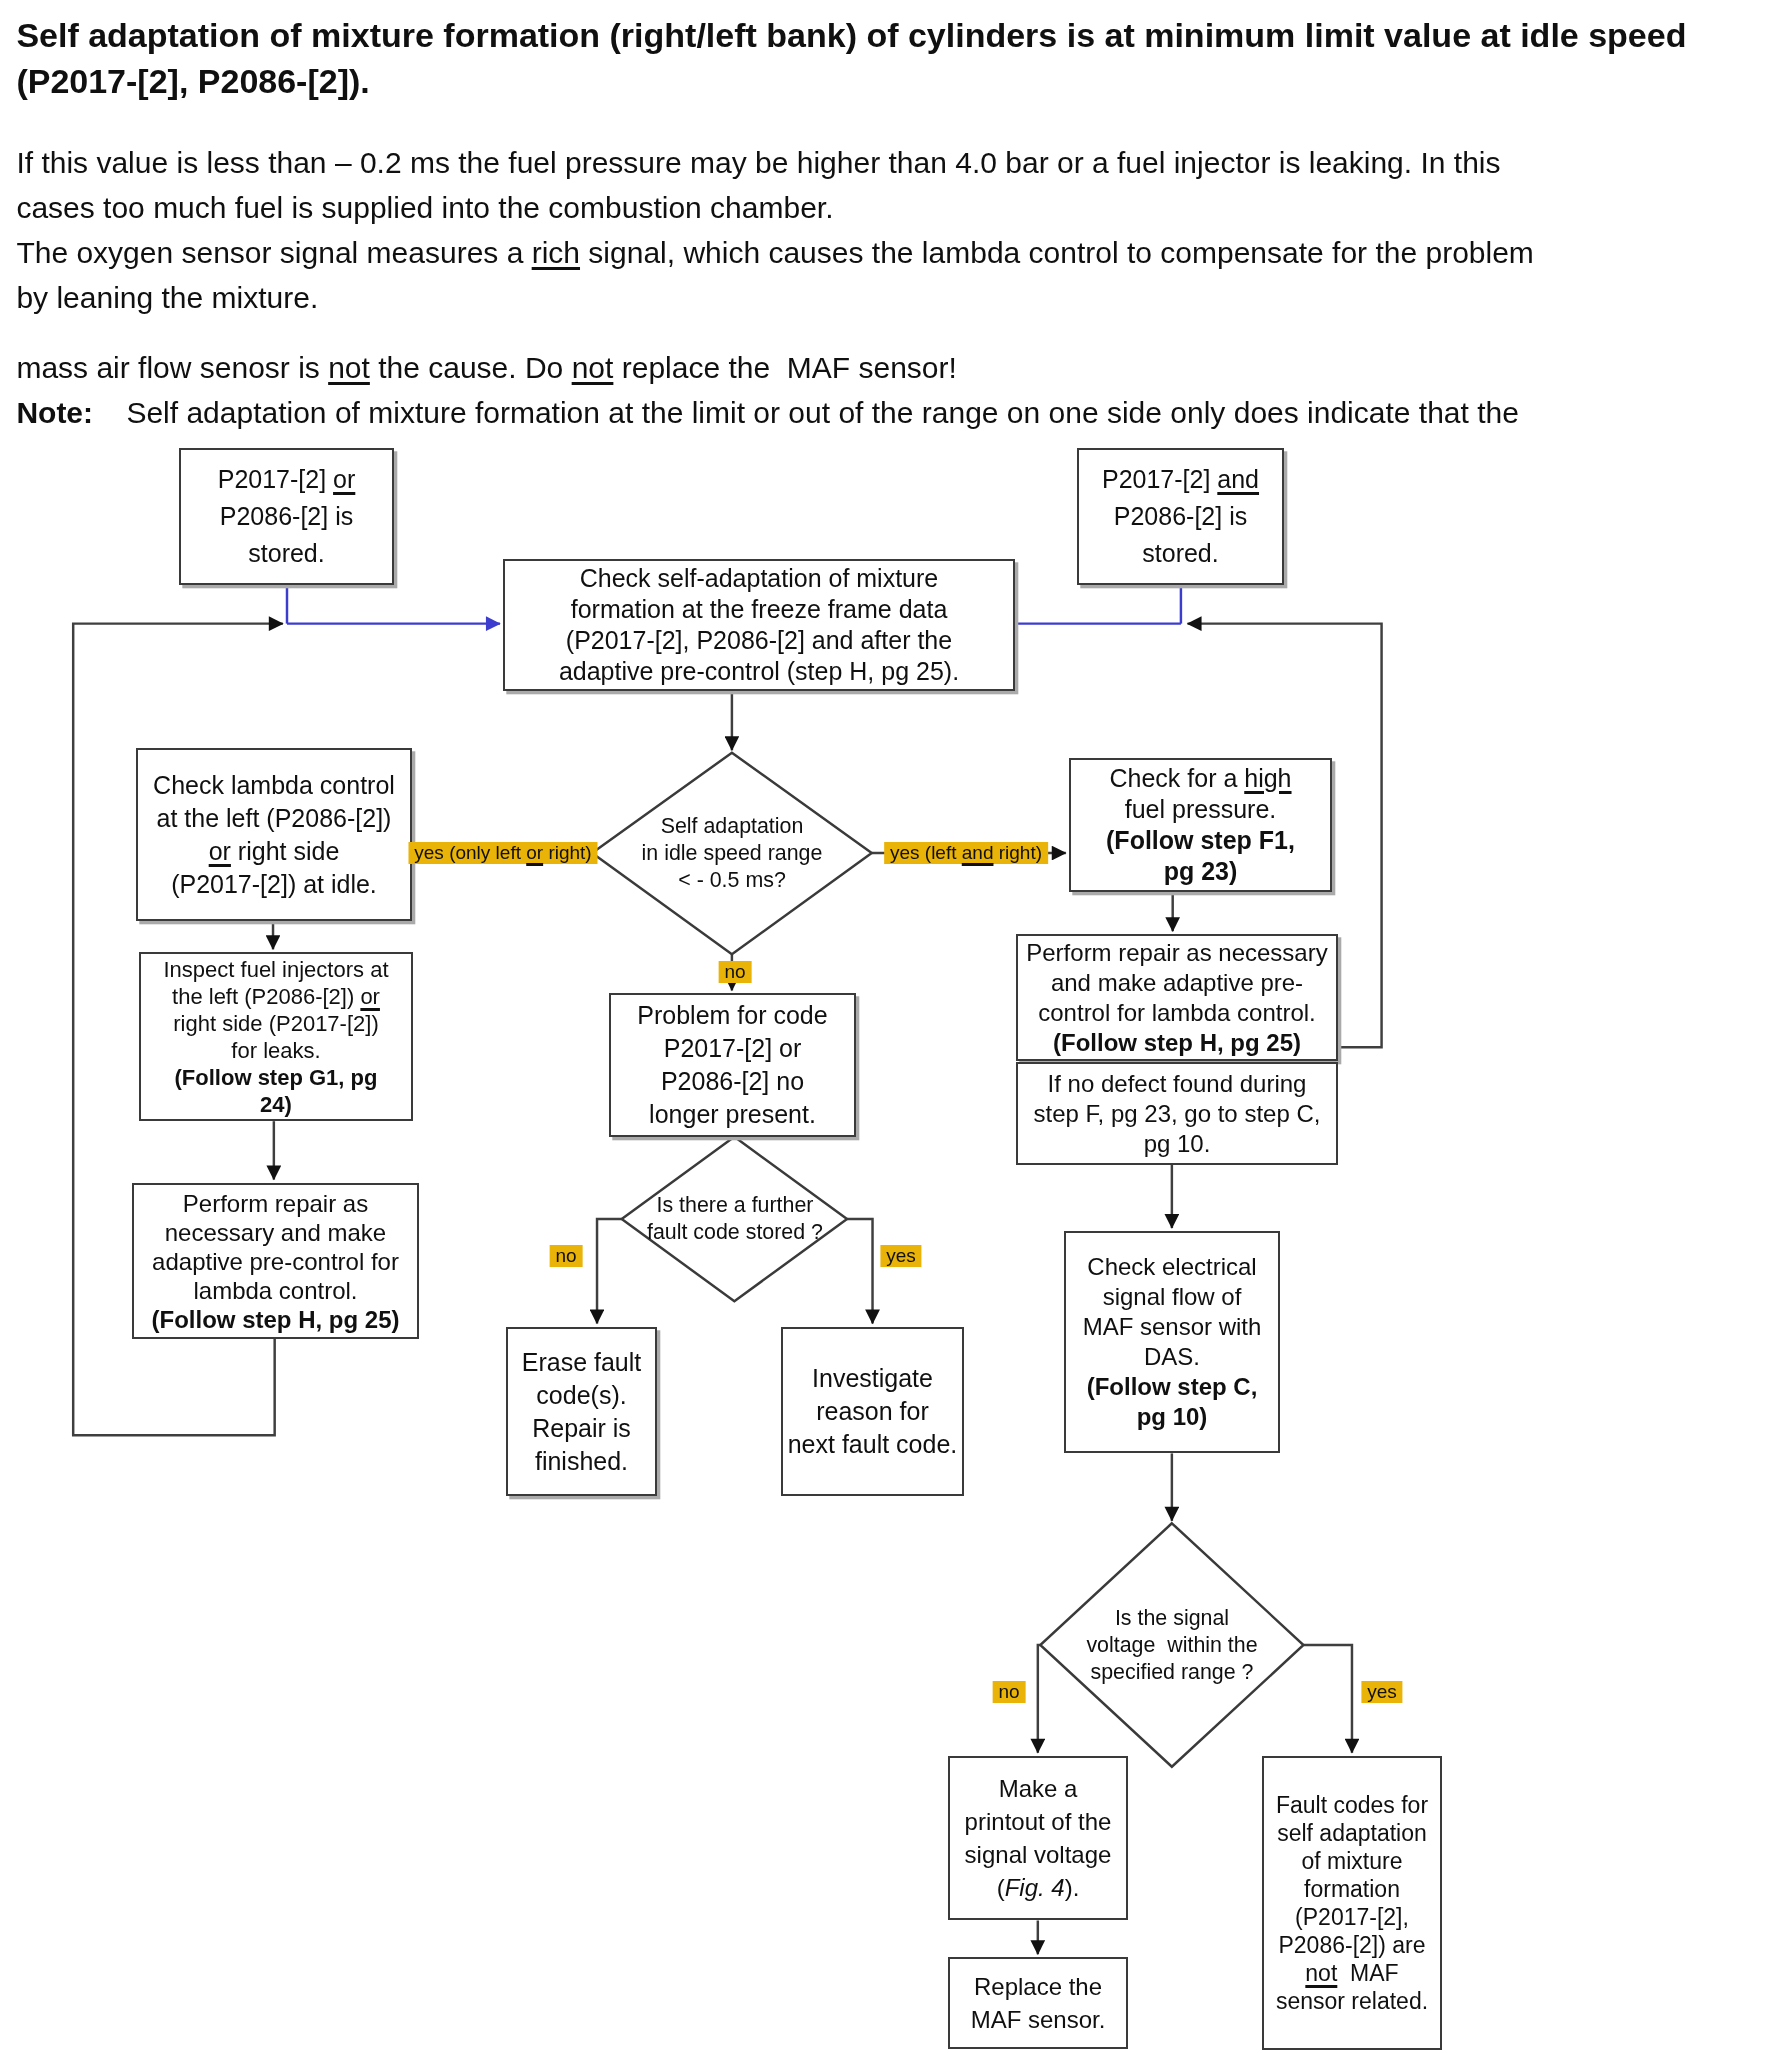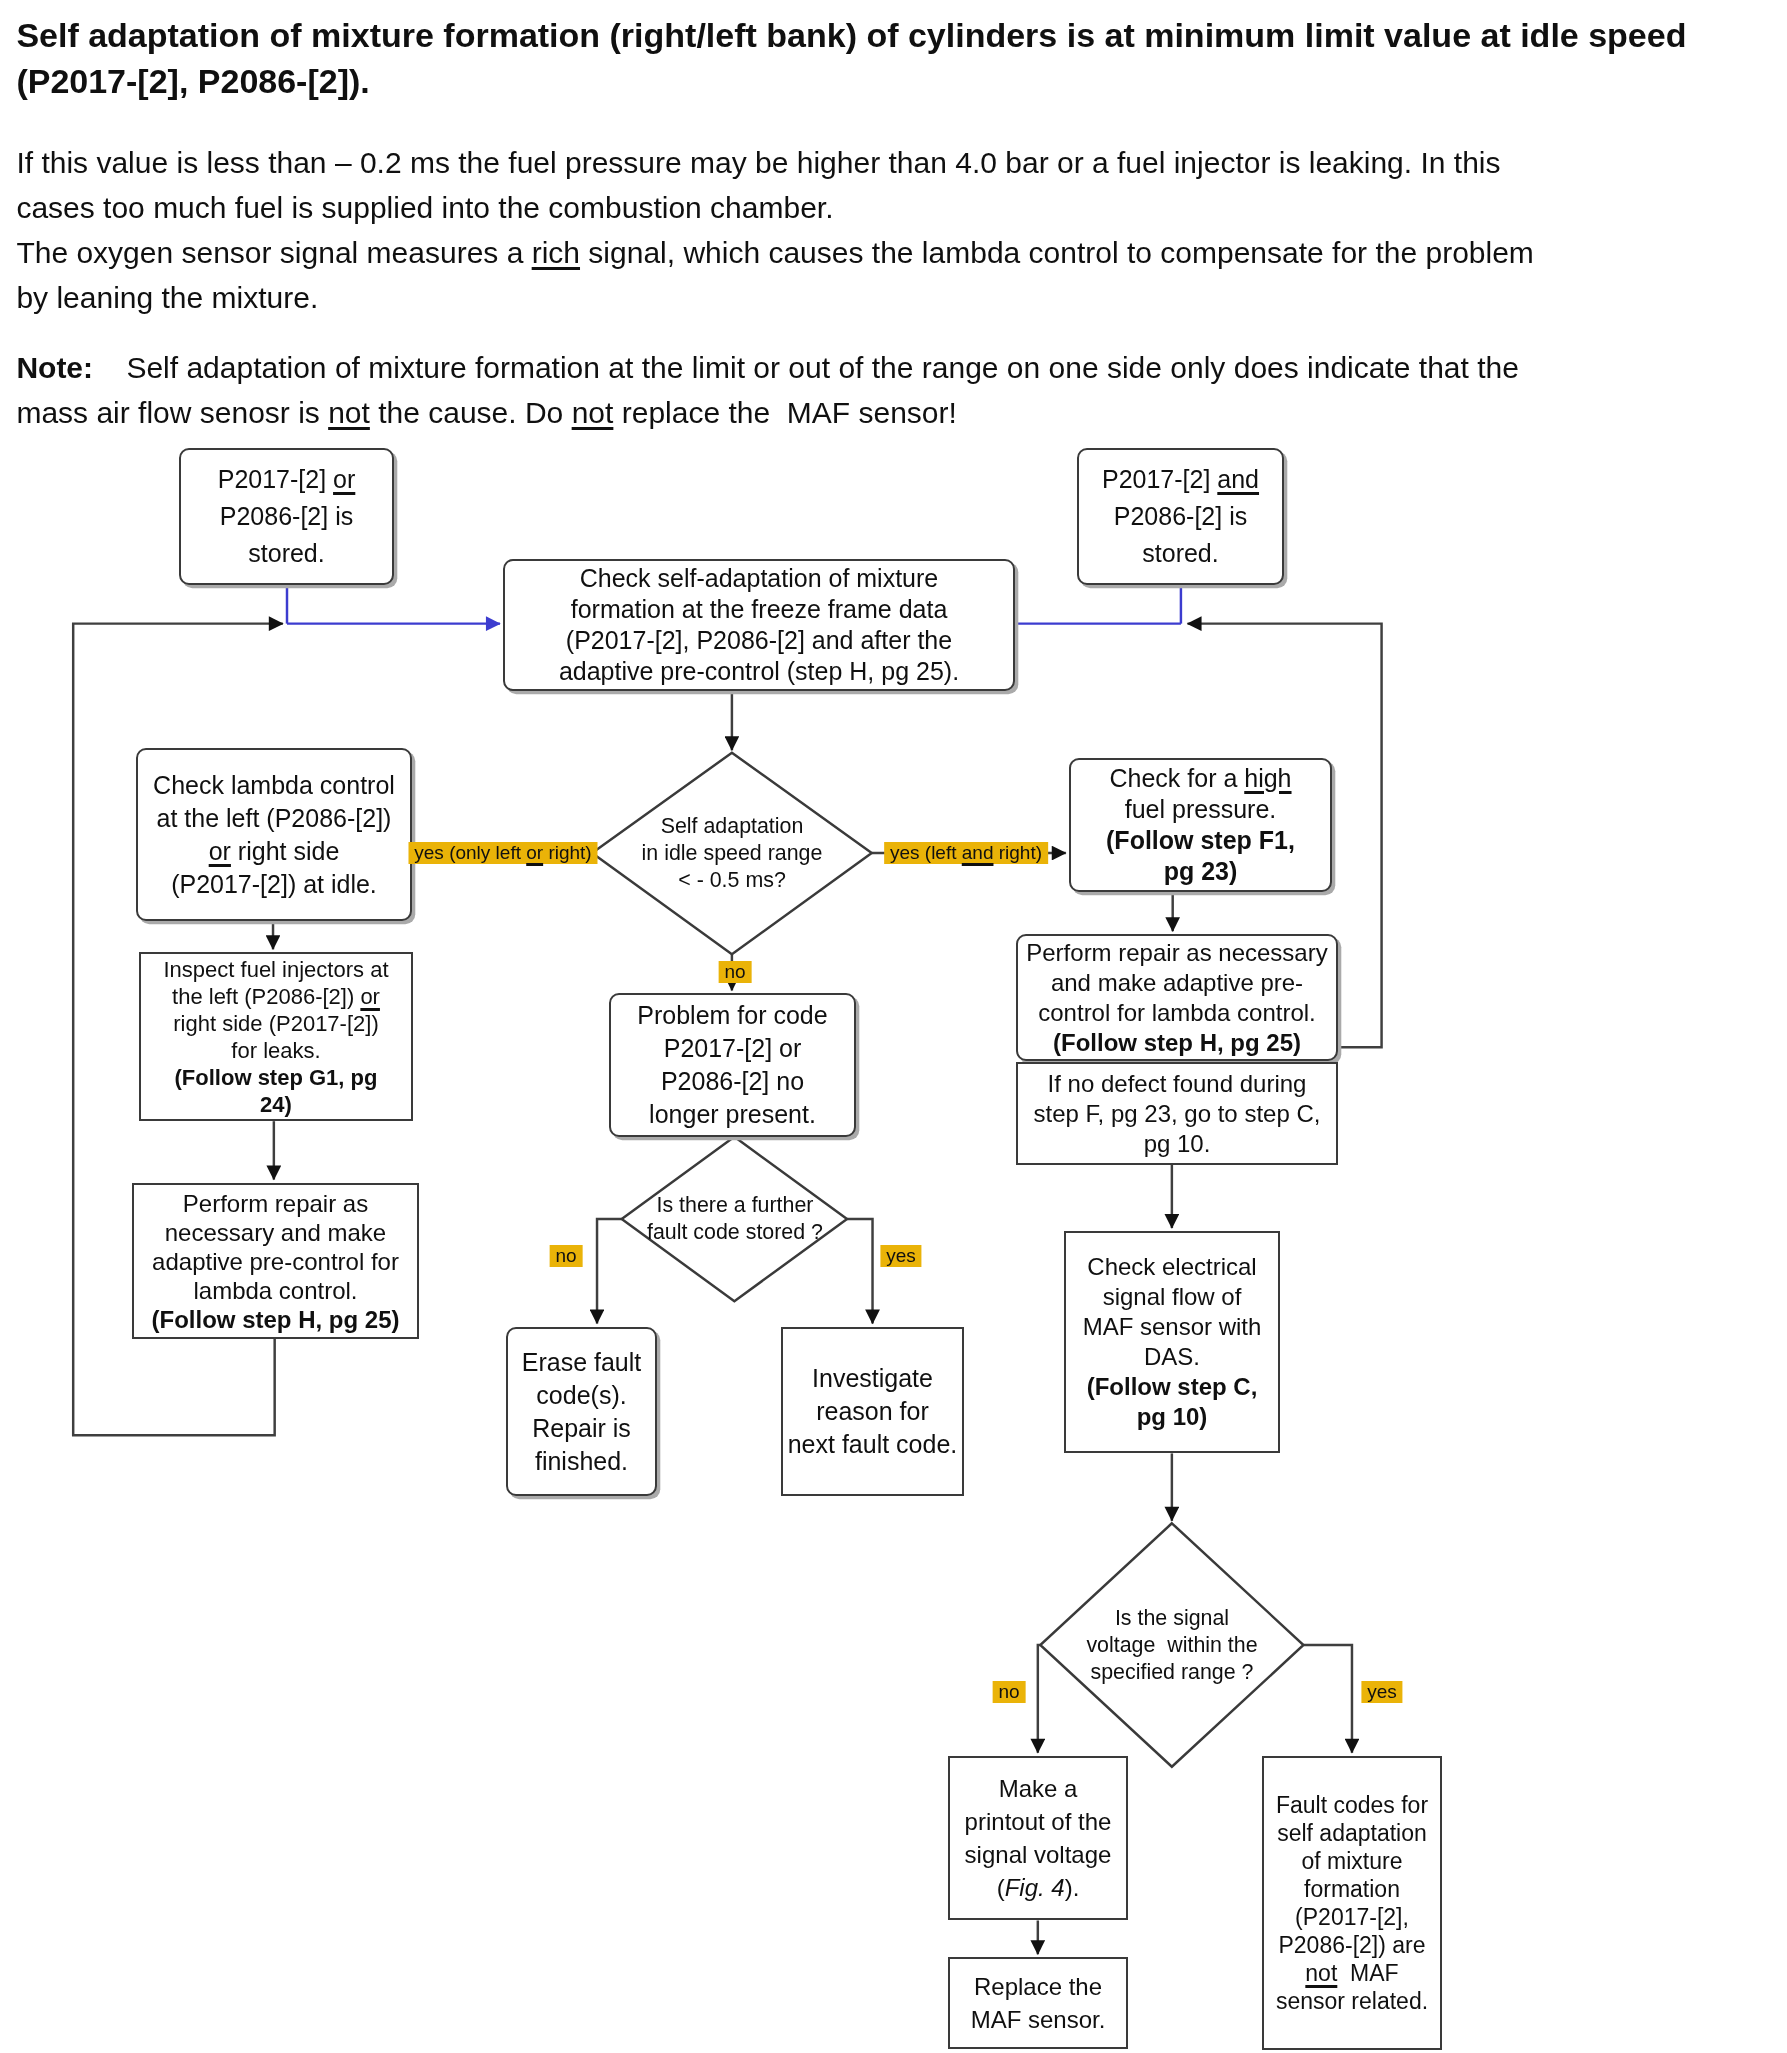--- a/index.html
+++ b/index.html
@@ -10,21 +10,21 @@
   .tline { white-space:pre-wrap; }
   .title { font-size:34px; font-weight:bold; line-height:46px; letter-spacing:0px; }
   .bodytext { font-size:30px; line-height:45px; }
   .u { text-decoration:underline; text-decoration-thickness:2.5px; text-underline-offset:4.1px; }
   .b { font-weight:bold; }
   .i { font-style:italic; }
 
   .node { position:absolute; background:#fff; border:2.5px solid #3a3a3a; box-sizing:border-box;
           display:flex; flex-direction:column; justify-content:center; align-items:center;
           text-align:center; font-size:25px; line-height:31px; z-index:2; }
-  .shadow { box-shadow:3.3px 3.3px 0 #aaaaaa;border-radius:10px; }
+  .shadow { box-shadow:3.3px 3.3px 0 #aaaaaa; }
   .fs27 { font-size:22px; line-height:27px; }
   .fs29 { font-size:24px; line-height:29px; }
   .fs29t { font-size:24px; line-height:30px; }
   .fs30c { font-size:25px; line-height:31px; }
   .lh40 { line-height:33px; }
   .lh45 { line-height:37px; }
   .lh34 { font-size:23px; line-height:28px; }
 
   .dtext { position:absolute; text-align:center; font-size:21.4px; line-height:27px; z-index:2; }
   .lbl { position:absolute; transform:translate(-50%,-50%); background:#eab308; padding:0 5.8px;
@@ -41,22 +41,22 @@
       <div class="tline"><span>Self adaptation of mixture formation (right/left bank) of cylinders is at minimum limit value at idle speed</span></div>
       <div class="tline"><span>(P2017-[2], P2086-[2]).</span></div>
     </div>
   <div class="tblock bodytext" style="top:140px;">
       <div class="tline"><span>If this value is less than – 0.2 ms the fuel pressure may be higher than 4.0 bar or a fuel injector is leaking. In this</span></div>
       <div class="tline"><span>cases too much fuel is supplied into the combustion chamber.</span></div>
       <div class="tline"><span>The oxygen sensor signal measures a </span><span class="u">rich</span><span> signal, which causes the lambda control to compensate for the problem</span></div>
       <div class="tline"><span>by leaning the mixture.</span></div>
     </div>
   <div class="tblock bodytext" style="top:345px;">
+      <div class="tline"><span>mass air flow senosr is </span><span class="u">not</span><span> the cause. Do </span><span class="u">not</span><span> replace the  MAF sensor!</span></div>
       <div class="tline"><span class="b">Note:</span><span>    Self adaptation of mixture formation at the limit or out of the range on one side only does indicate that the</span></div>
-      <div class="tline"><span>mass air flow senosr is </span><span class="u">not</span><span> the cause. Do </span><span class="u">not</span><span> replace the  MAF sensor!</span></div>
     </div>
 
   <svg class="wires" width="1787" height="2054" viewBox="0 0 2173 2497">
     <defs>
       <marker id="ab" viewBox="0 0 10 10" refX="9.5" refY="5" markerWidth="7" markerHeight="6" orient="auto">
         <path d="M0,0 L10,5 L0,10 z" fill="#111111"></path>
       </marker>
       <marker id="abl" viewBox="0 0 10 10" refX="9.5" refY="5" markerWidth="7" markerHeight="6" orient="auto">
         <path d="M0,0 L10,5 L0,10 z" fill="#3c3ccf"></path>
       </marker>

